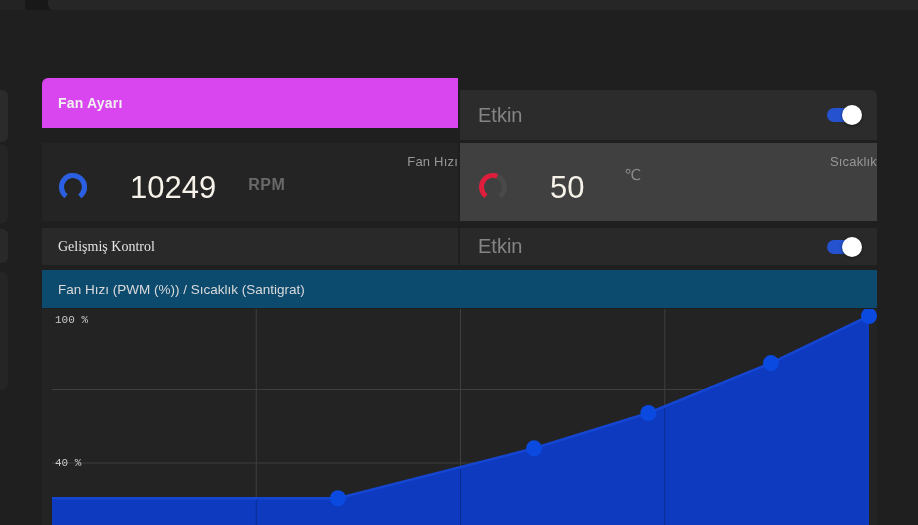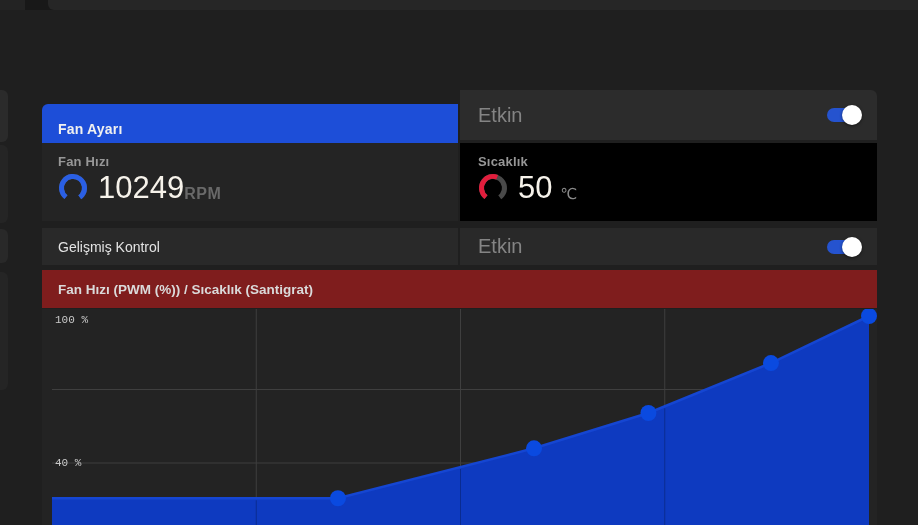--- a/index.html
+++ b/index.html
@@ -19,41 +19,41 @@
 
   
   .clip-card { left: 0; width: 8px; border-radius: 0 6px 6px 0; }
   .clip1 { top: 90px;  height: 52px;  background: #2b2b2b; }
   .clip2 { top: 145px; height: 78px;  background: #252525; }
   .clip3 { top: 229px; height: 34px;  background: #292929; }
   .clip4 { top: 272px; height: 118px; background: #252525; }
 
   
   .card { position: absolute; }
-  .r1l { left: 42px; top: 104px; width: 416px; height: 50px; background: #1d4ed8; border-radius: 6px 0 0 0; }
+  .r1l { left: 42px; top: 78px; width: 416px; height: 50px; background: #d946ef; border-radius: 6px 0 0 0; }
   .r1r { left: 460px; top: 90px; width: 417px; height: 50px; background: #2c2c2c; border-radius: 0 6px 0 0; }
   .r2l { left: 42px; top: 143px; width: 416px; height: 78px; background: #242424; }
-  .r2r { left: 460px; top: 143px; width: 417px; height: 78px; background: #000000; }
+  .r2r { left: 460px; top: 143px; width: 417px; height: 78px; background: #404040; }
   .r3l { left: 42px; top: 228px; width: 416px; height: 37px; background: #292929; }
   .r3r { left: 460px; top: 228px; width: 417px; height: 37px; background: #292929; }
-  .r4  { left: 42px; top: 270px; width: 835px; height: 38px; background: #7f1d1d; font-weight: bold; }
+  .r4  { left: 42px; top: 270px; width: 835px; height: 38px; background: #0c4a6e; }
   .chart-card { left: 42px; top: 309px; width: 835px; height: 216px; background: #232323; }
 
   .vcenter { display: flex; align-items: center; height: 100%; }
   .pad-l { padding-left: 16px; }
   .pad-r { padding-left: 18px; }
 
   .title-strong { font-size: 14px; font-weight: bold; color: #f0f0f0; letter-spacing: 0.2px; }
   .status-dim { font-size: 20px; color: #848484; }
-  .row-plain { font-size: 14px; color: #e3e3e3; }
+  .row-plain { font-size: 14px; color: #e3e3e3; font-family: Liberation Serif, serif; }
   .chart-title { font-size: 13.5px; color: #dadada; }
 
-  .metric-label { font-size: 13px; font-weight: bold; color: #979797; letter-spacing: 0.2px; }
+  .metric-label { font-size: 13px; font-weight: normal; color: #979797; letter-spacing: 0.2px; text-align: right; }
   .metric-cell { padding-top: 11px; }
-  .metric-row { display: flex; align-items: flex-end; margin-top: 3px; }
+  .metric-row { display: flex; align-items: flex-start; margin-top: 3px; gap: 32px; }
   .gauge { width: 30px; height: 30px; margin-right: 10px; }
   .metric-value { font-size: 31px; color: #f6f2ea; line-height: 1; }
   .metric-unit-rpm { font-size: 16px; font-weight: bold; color: #696969; letter-spacing: 0.5px; margin-top: 4px; }
   .metric-unit-deg { font-size: 15px; color: #8a8a8a; margin-left: 8px; margin-top: -6px; }
 
   
   .toggle {
     position: absolute; right: 17px; top: 50%; margin-top: -7px;
     width: 33px; height: 14px; border-radius: 7px; background: #3a3a3a;
   }

